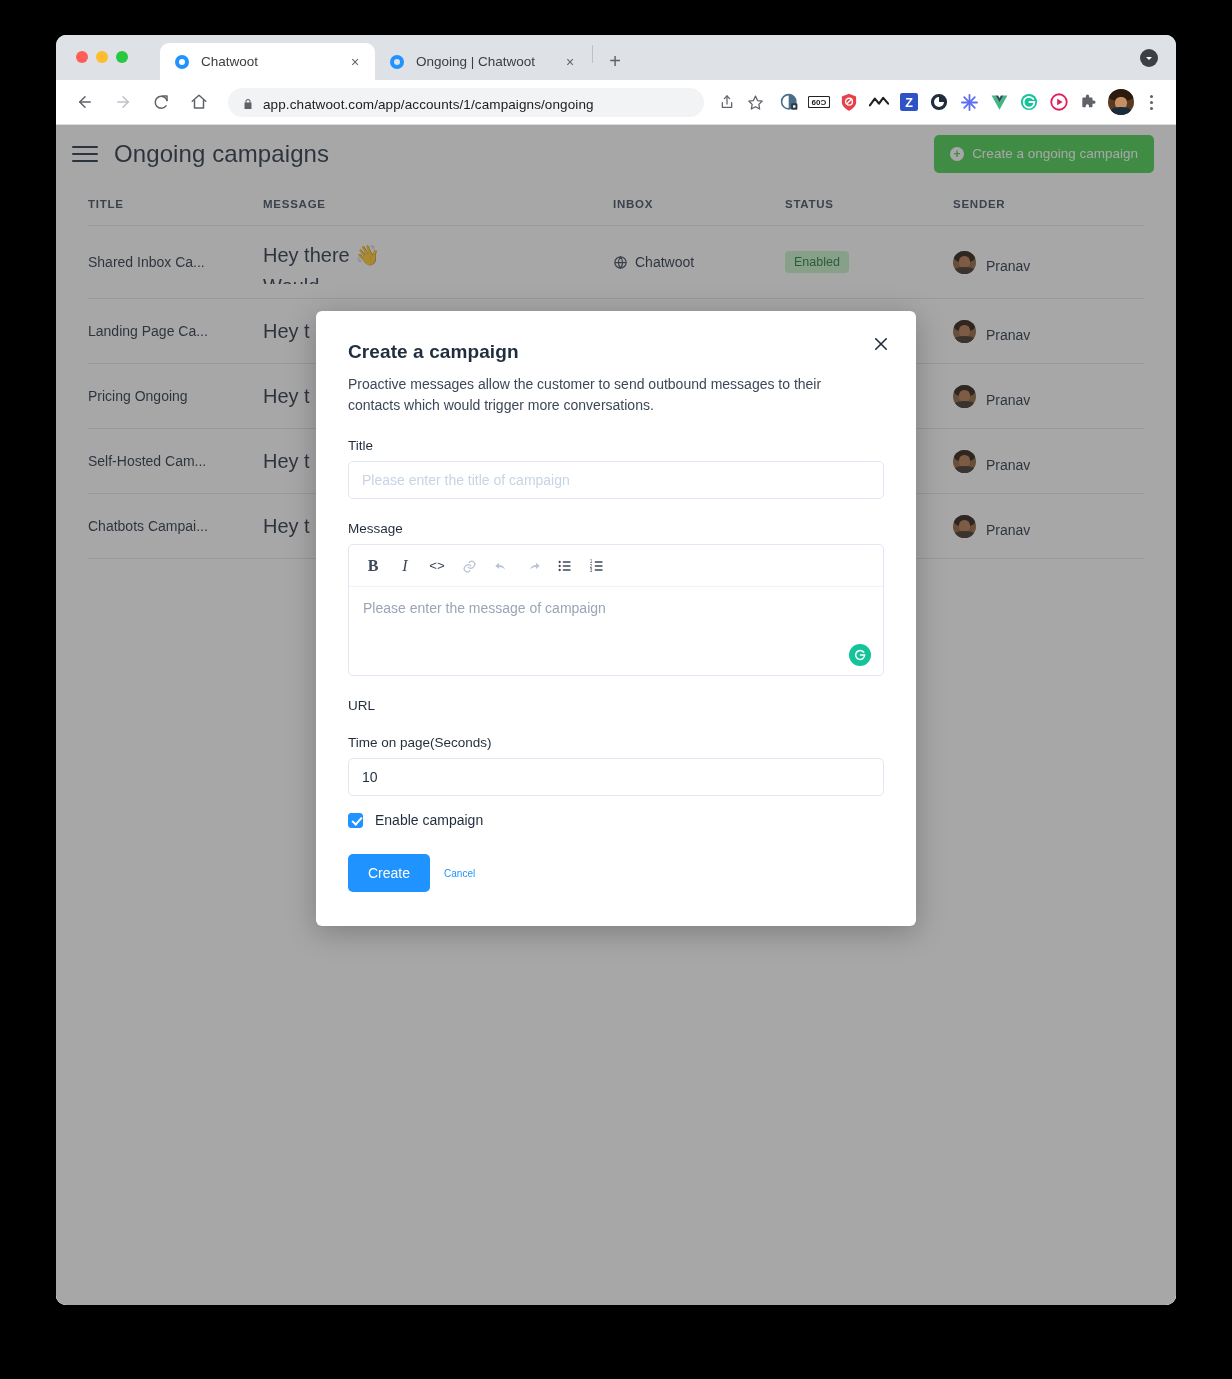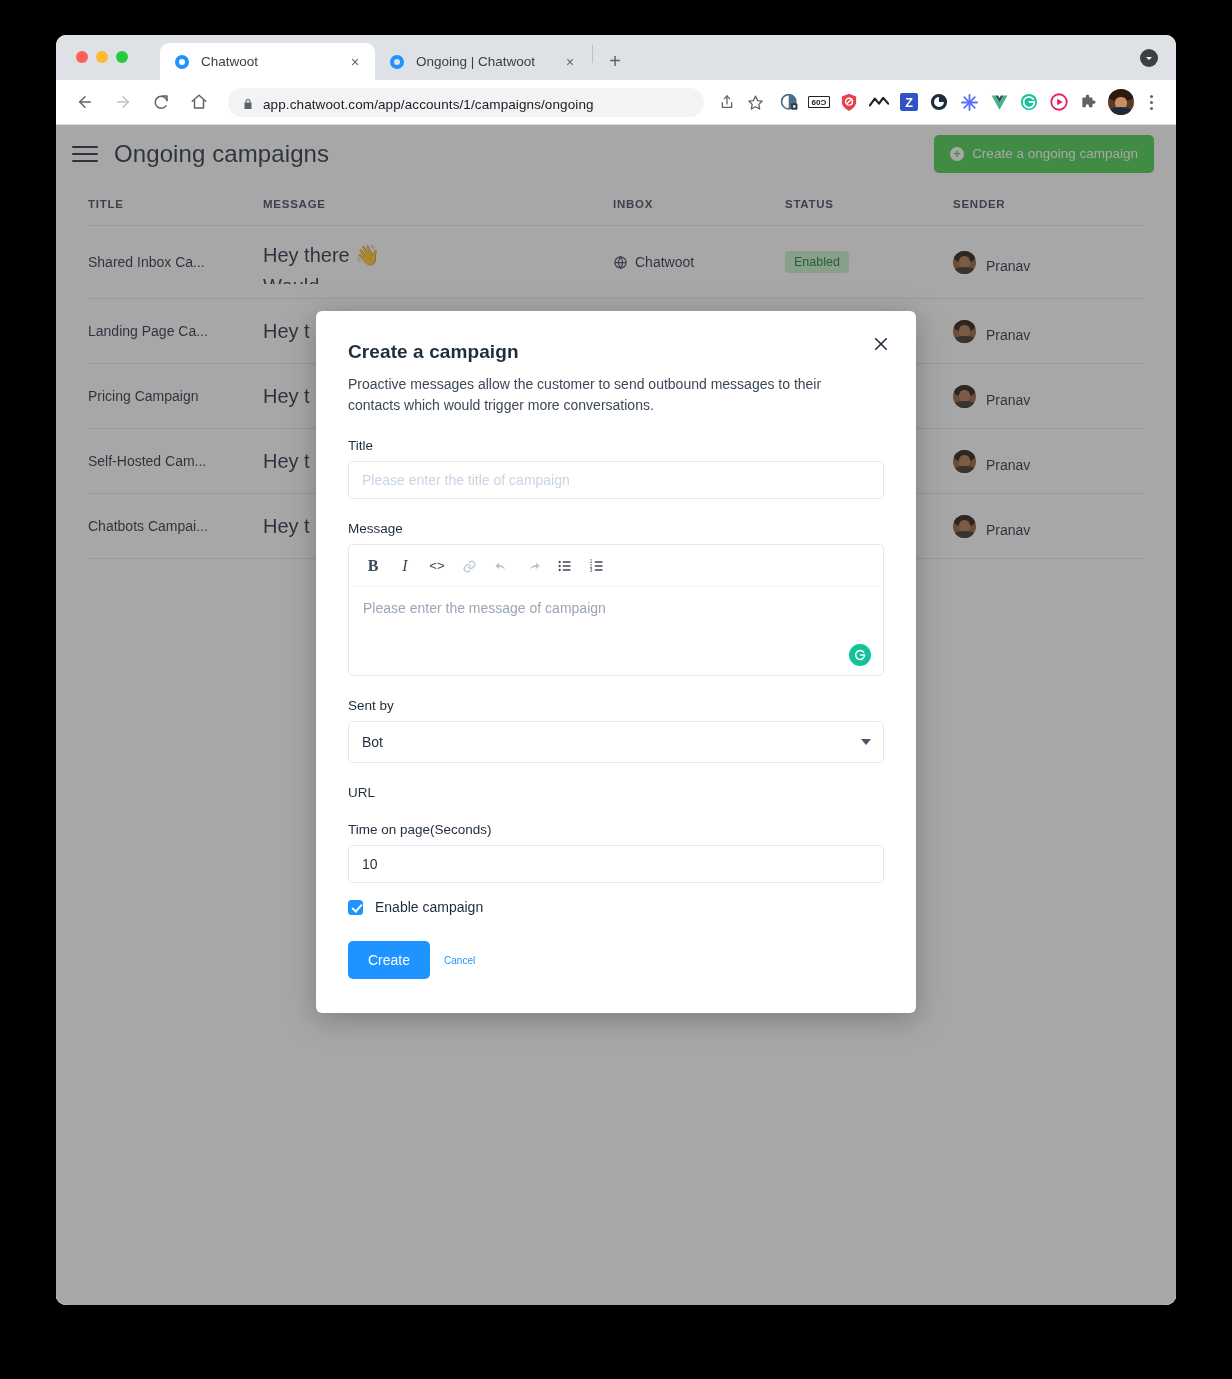--- a/index.html
+++ b/index.html
@@ -756,21 +756,21 @@
                       <span class="hair"></span>
                       <span class="face"></span>
                       <span class="shirt"></span>
                     </span>
                   <span>Pranav</span>
                 </div>
               </td>
             </tr>
             <tr>
               <td>
-                  <div class="cell-title">Pricing Campaign</div>
+                  <div class="cell-title">Pricing Ongoing</div>
                 </td>
               <td>
                   <div class="cell-message">Hey t</div>
                 </td>
               <td>
                   <div class="inbox-cell"></div>
                 </td>
               <td>
                   <div></div>
                 </td>
@@ -906,27 +906,20 @@
               <div id="grammarly-icon">
                 <svg width="14" height="14" viewBox="0 0 20 20">
                     <path d="M15.4 6.1A6.4 6.4 0 1 0 16.6 10h-6.1" fill="none" stroke="#ffffff" stroke-width="2.1" stroke-linecap="round"></path>
                   </svg>
               </div>
             </div>
           </div>
         </div>
 
 
-        <div class="field">
-          <label class="field-label">Sent by</label>
-          <div class="select-wrap">
-            <div class="select-box">Bot</div>
-            <span class="select-arrow"></span>
-          </div>
-        </div>
 
         <div class="field">
           <label class="field-label">URL</label>
         </div>
 
         <div class="field">
           <label class="field-label">Time on page(Seconds)</label>
           <input class="text-input" type="text" value="10" style="">
         </div>
 

